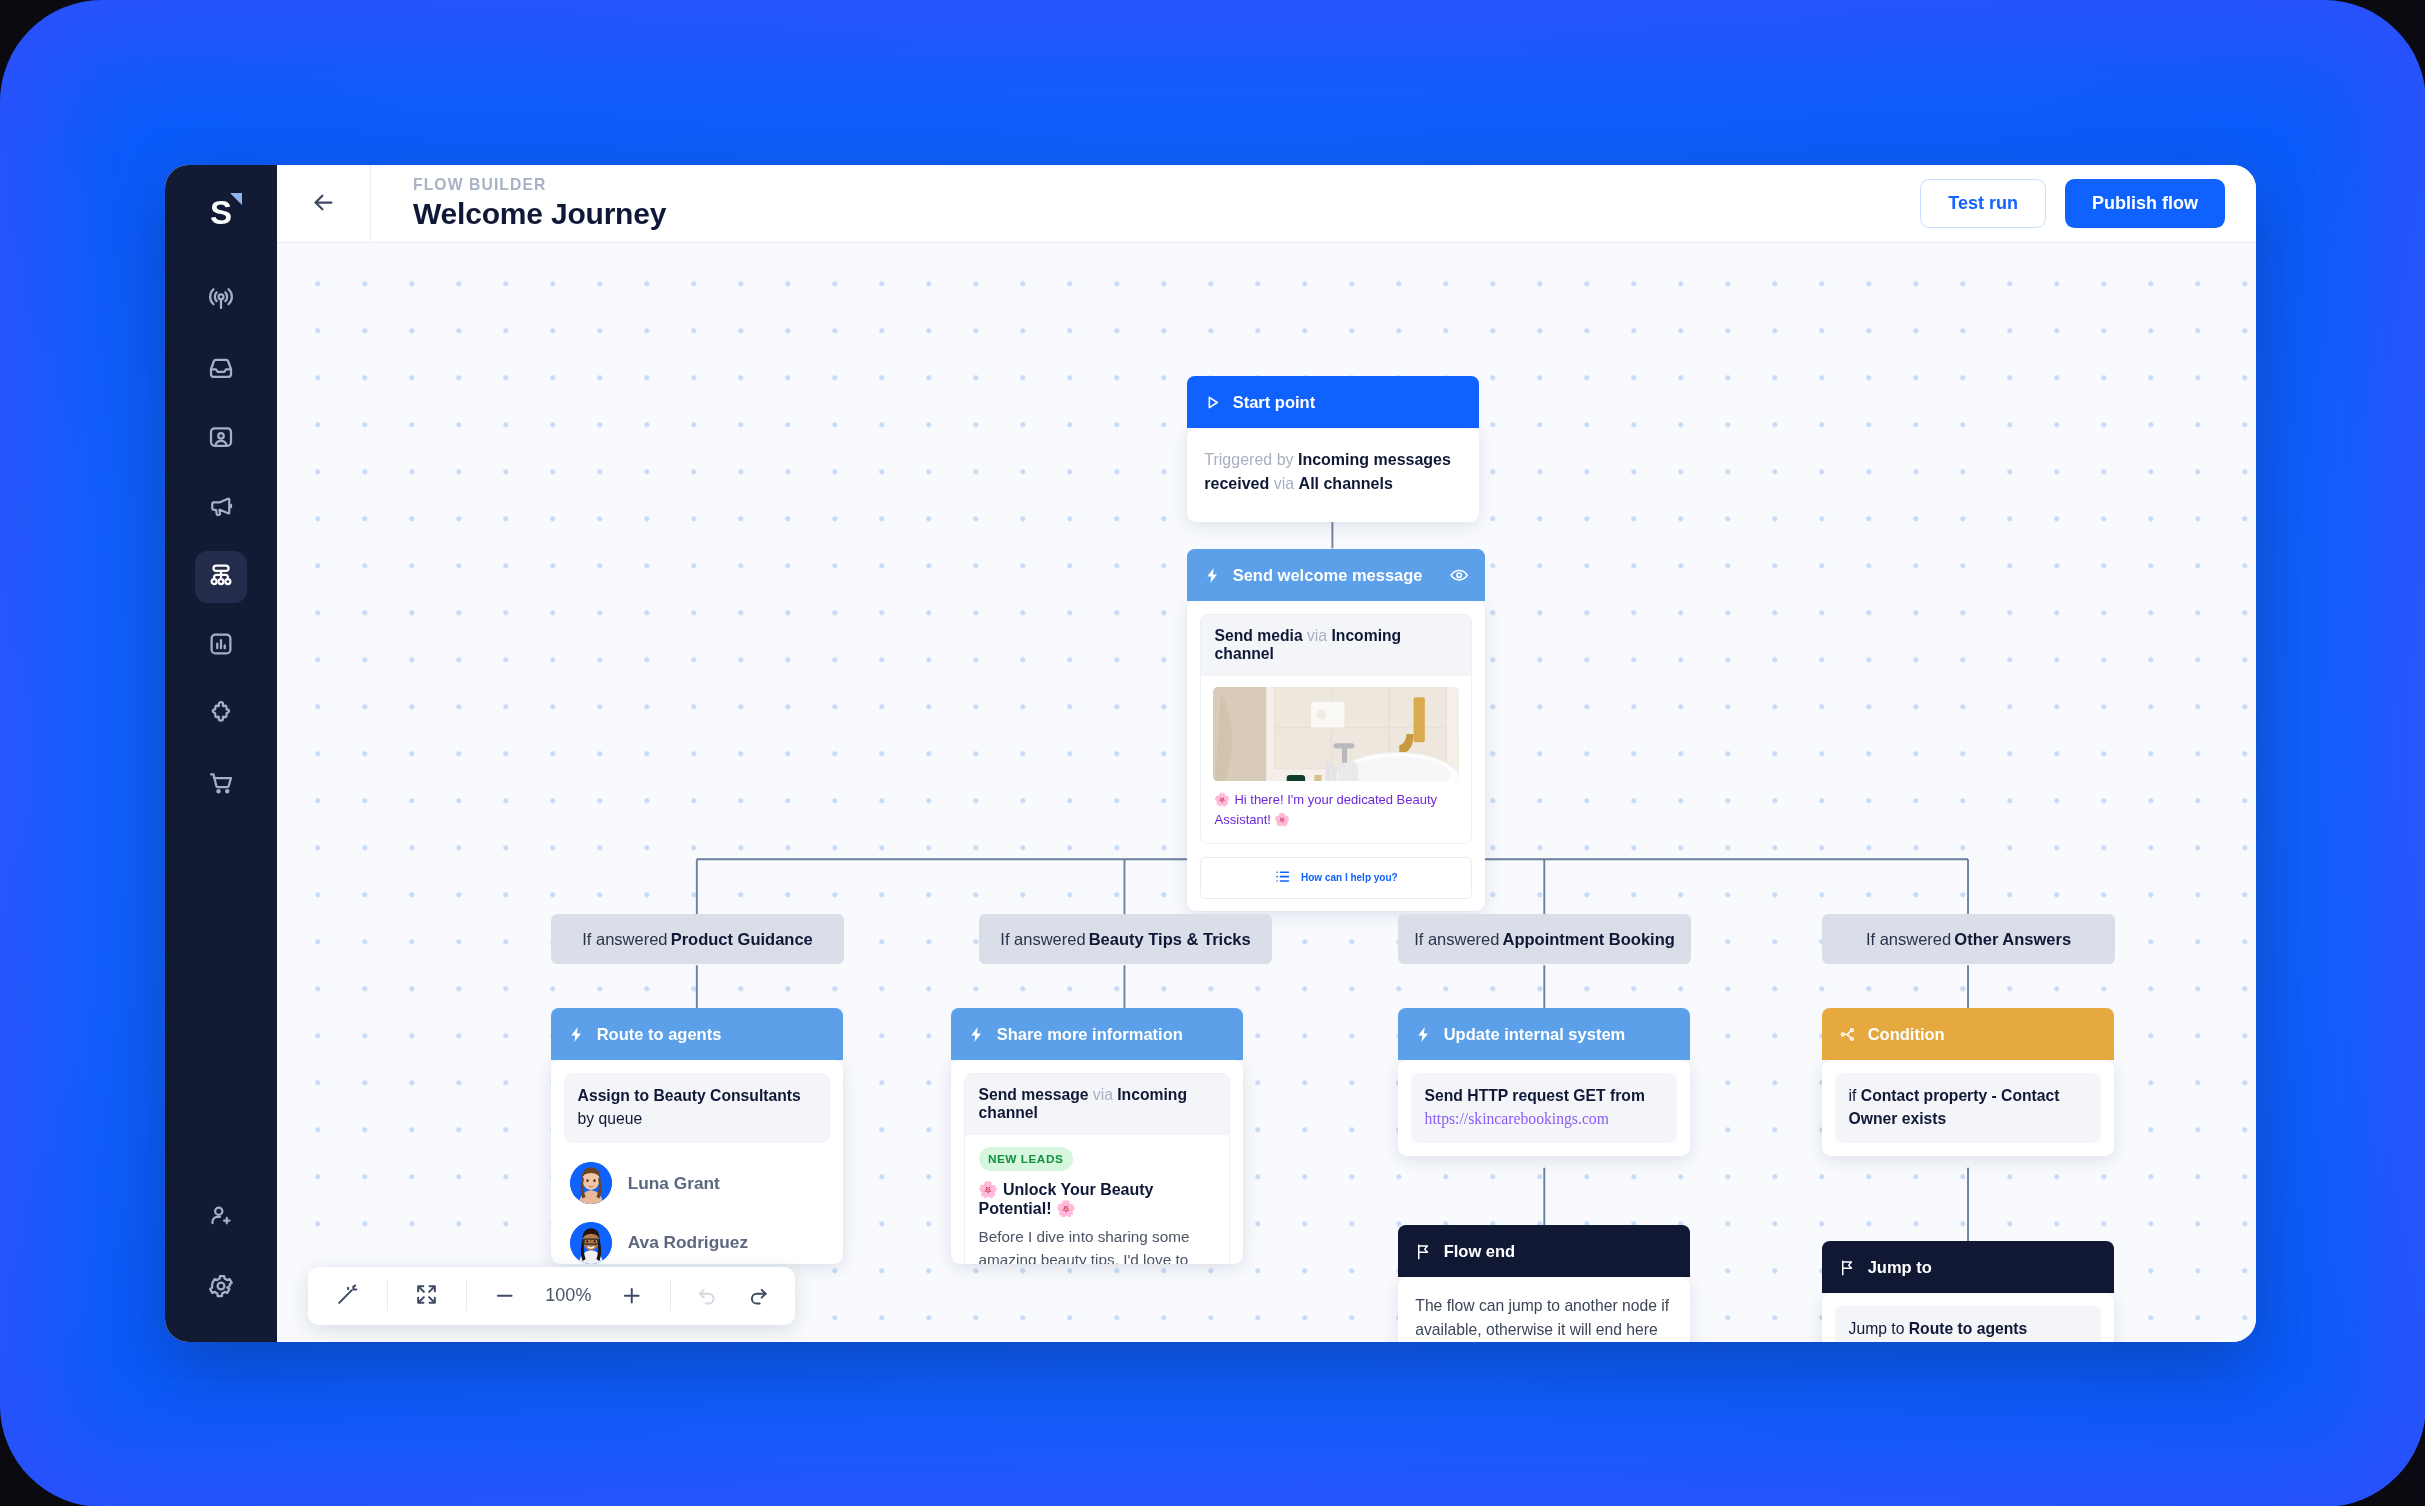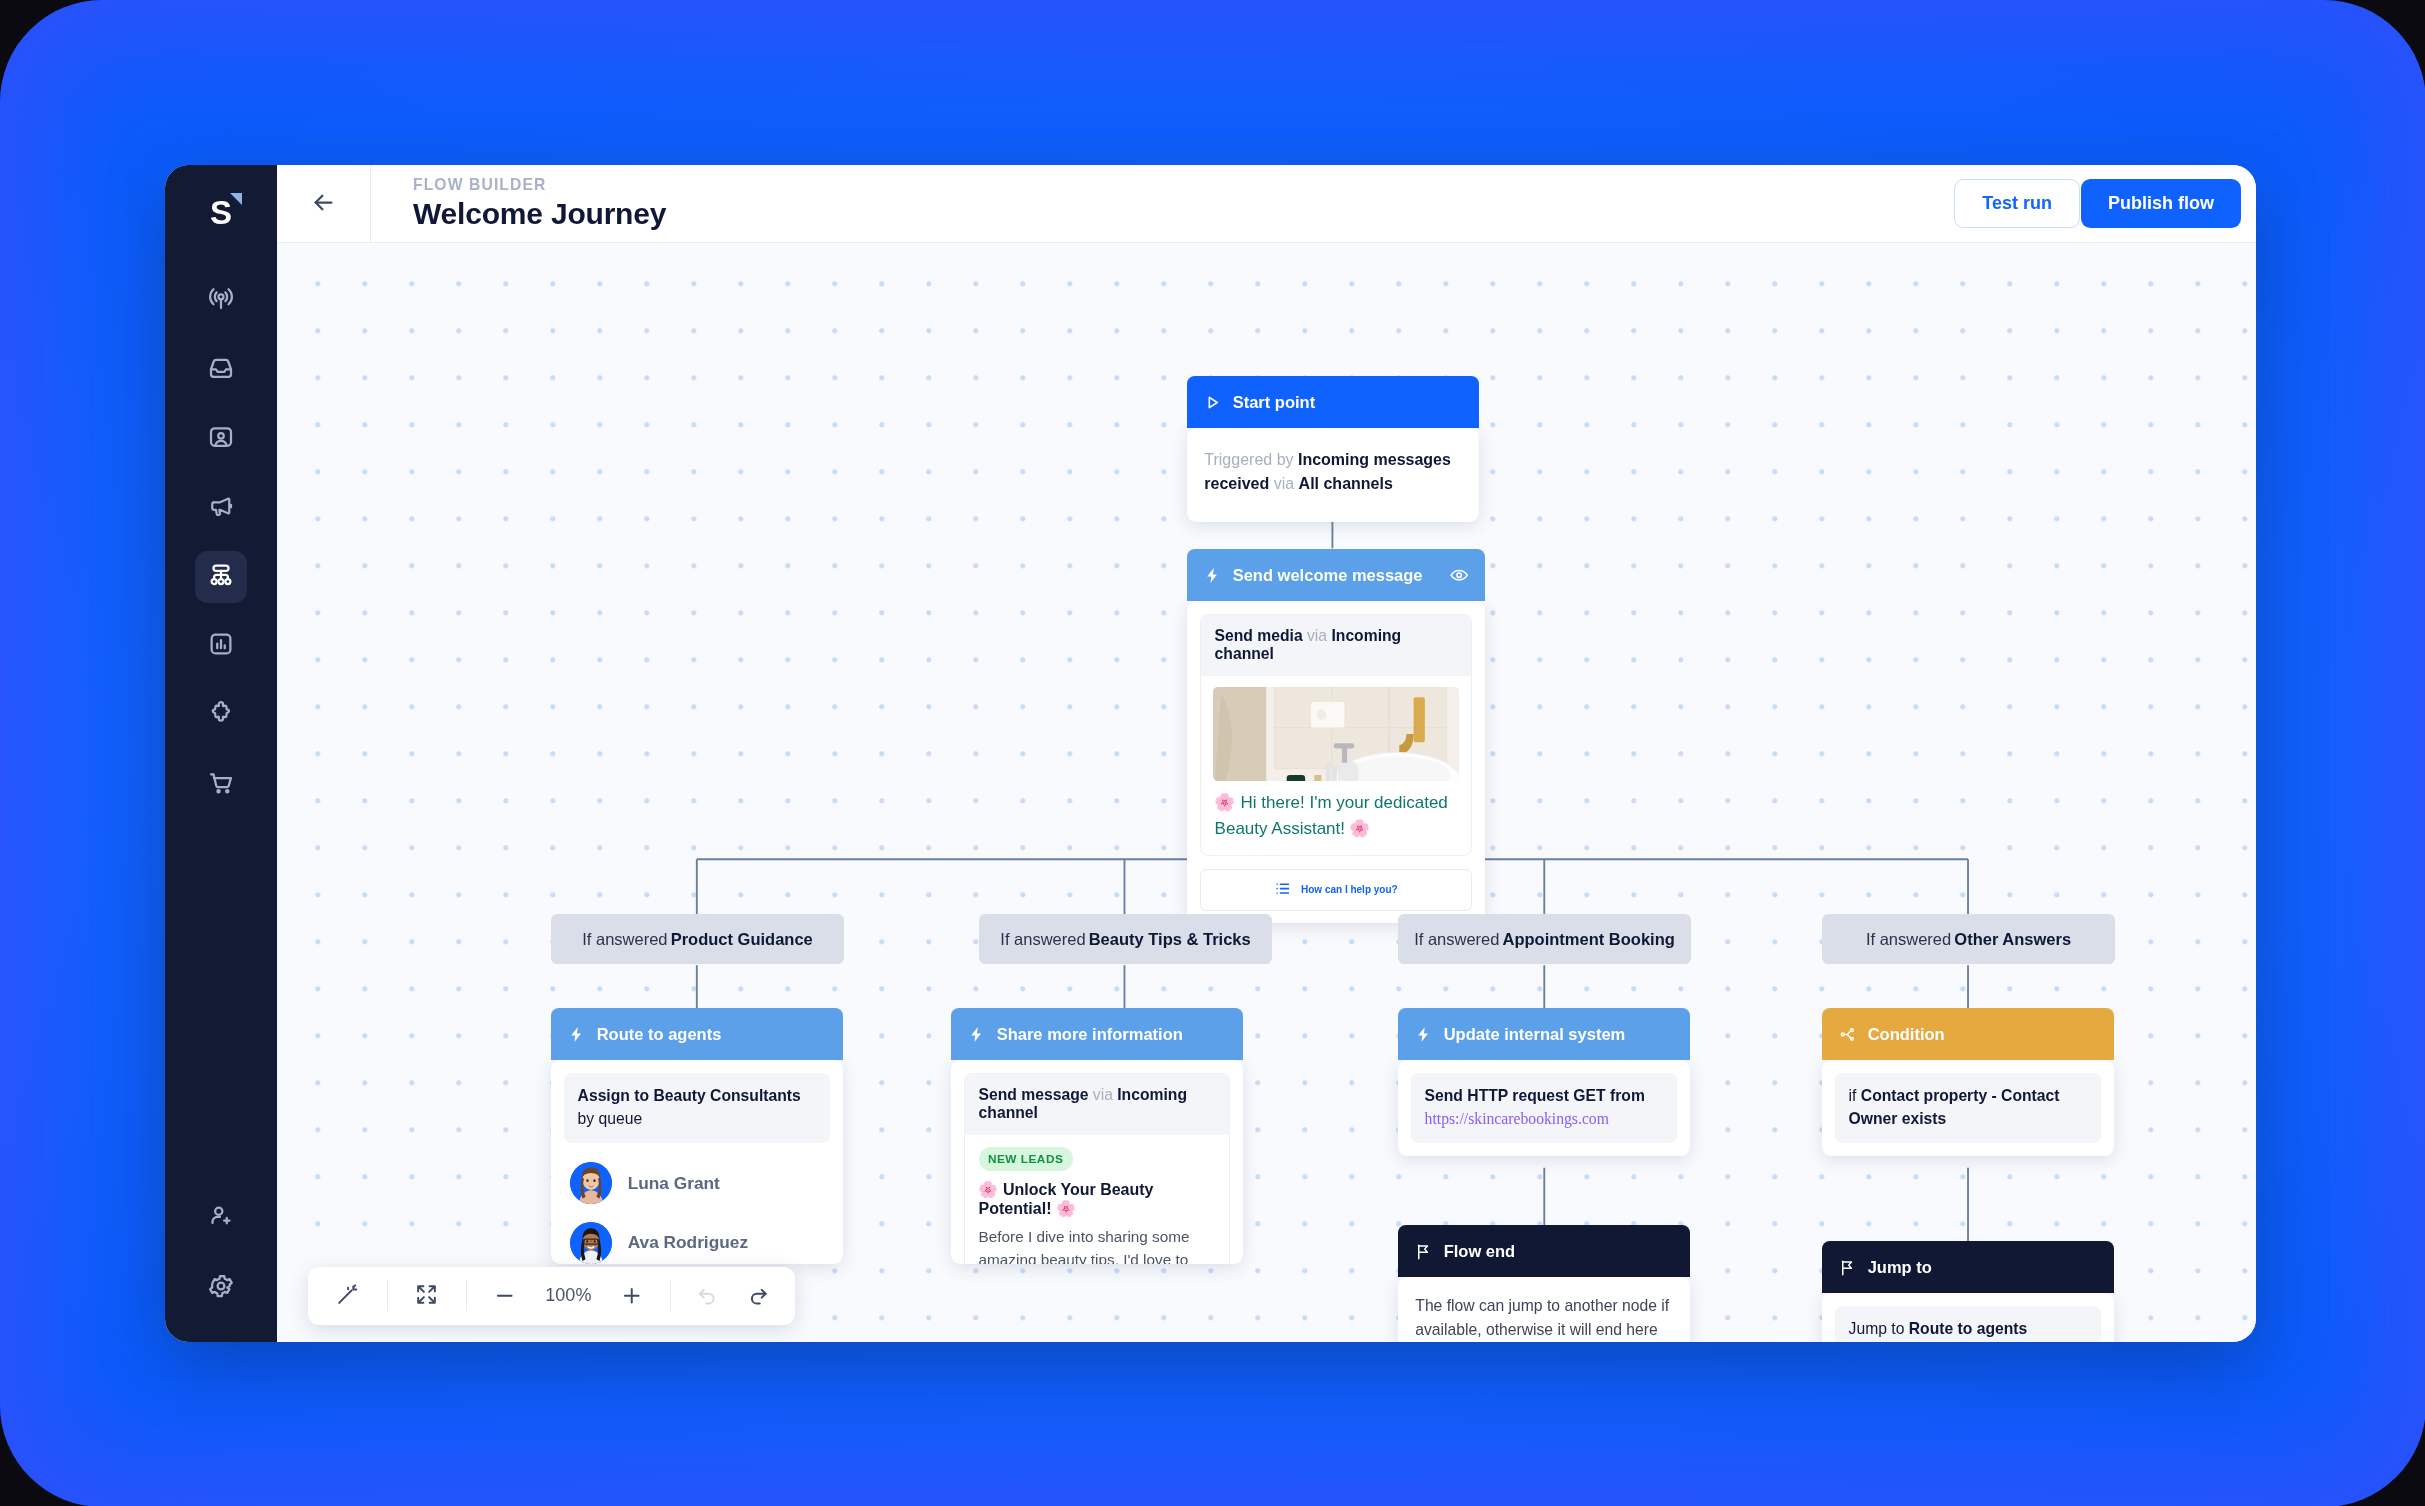--- a/index.html
+++ b/index.html
@@ -106,21 +106,21 @@
     border-right: 0.8px solid #e9edf3;
     cursor: pointer;
   }
   #back-button svg { width: 27px; height: 27px; stroke:#3e4a63; stroke-width:2; fill:none; stroke-linecap:round; stroke-linejoin:round;}
   #title-block { padding-left: 42px; display:flex; flex-direction:column; justify-content:center; }
   #eyebrow {
     font-size: 15.7px; font-weight: 700; letter-spacing: 1.1px;
     color: #a8b2c4; text-transform: uppercase; margin-bottom: 3.1px;
   }
   #page-title { font-size: 30px; font-weight: 700; color: #0f1836; letter-spacing:-0.2px; }
-  #header-actions { margin-left:auto; display:flex; align-items:flex-end; gap: 1px; padding-right: 15px; }
+  #header-actions { margin-left:auto; display:flex; align-items:flex-end; gap: 19px; padding-right: 31px; }
   .btn {
     height: 49px; border-radius: 9.4px; font-size: 18px; font-weight: 700;
     display:flex; align-items:center; justify-content:center; cursor:pointer;
     padding: 0 27px; white-space: nowrap;
   }
   #test-run-button { background:#fff; color:#1263ff; border: 1.6px solid #c9dcff; }
   #publish-flow-button { background:#0f62fe; color:#fff; }
 
   
   #canvas {
@@ -172,21 +172,21 @@
 
   
   #node-welcome { left: 910px; top: 306px; width: 298px; }
   .media-card { margin: 12.6px; border:0.8px solid #eceff4; border-radius: 7.8px; overflow: hidden;}
   .media-card .mc-head { background:#f3f5f9; padding: 12.6px 14px; font-size:15.7px; }
   .media-card .mc-img { padding: 11px 12.6px 0; }
   .media-thumb {
     width:100%; height: 94px; border-radius:4.7px; overflow:hidden; position:relative;
     background: linear-gradient(180deg,#f6f2ec 0%,#efe9e1 100%);
   }
-  .media-card .mc-txt { padding: 9.4px 14px 14px; font-size: 17px; line-height:1.5; color:#0f766e;}
+  .media-card .mc-txt { padding: 9.4px 14px 14px; font-size: 13px; line-height:1.5; color:#6d28d9;}
   .reply-btn {
     margin: 0 12.6px 12.6px; border:0.8px solid #e6ebf2; border-radius:6.3px;
     height: 42px; display:flex; align-items:center; justify-content:center; gap:9.4px;
     color:#0f62fe; font-weight:700; font-size:10px; cursor:pointer; background:#fff;
   }
 
   
   .branch-label {
     position:absolute; height: 50px; background:#d9dee8; border-radius: 6.3px;
     display:flex; align-items:center; justify-content:center;

